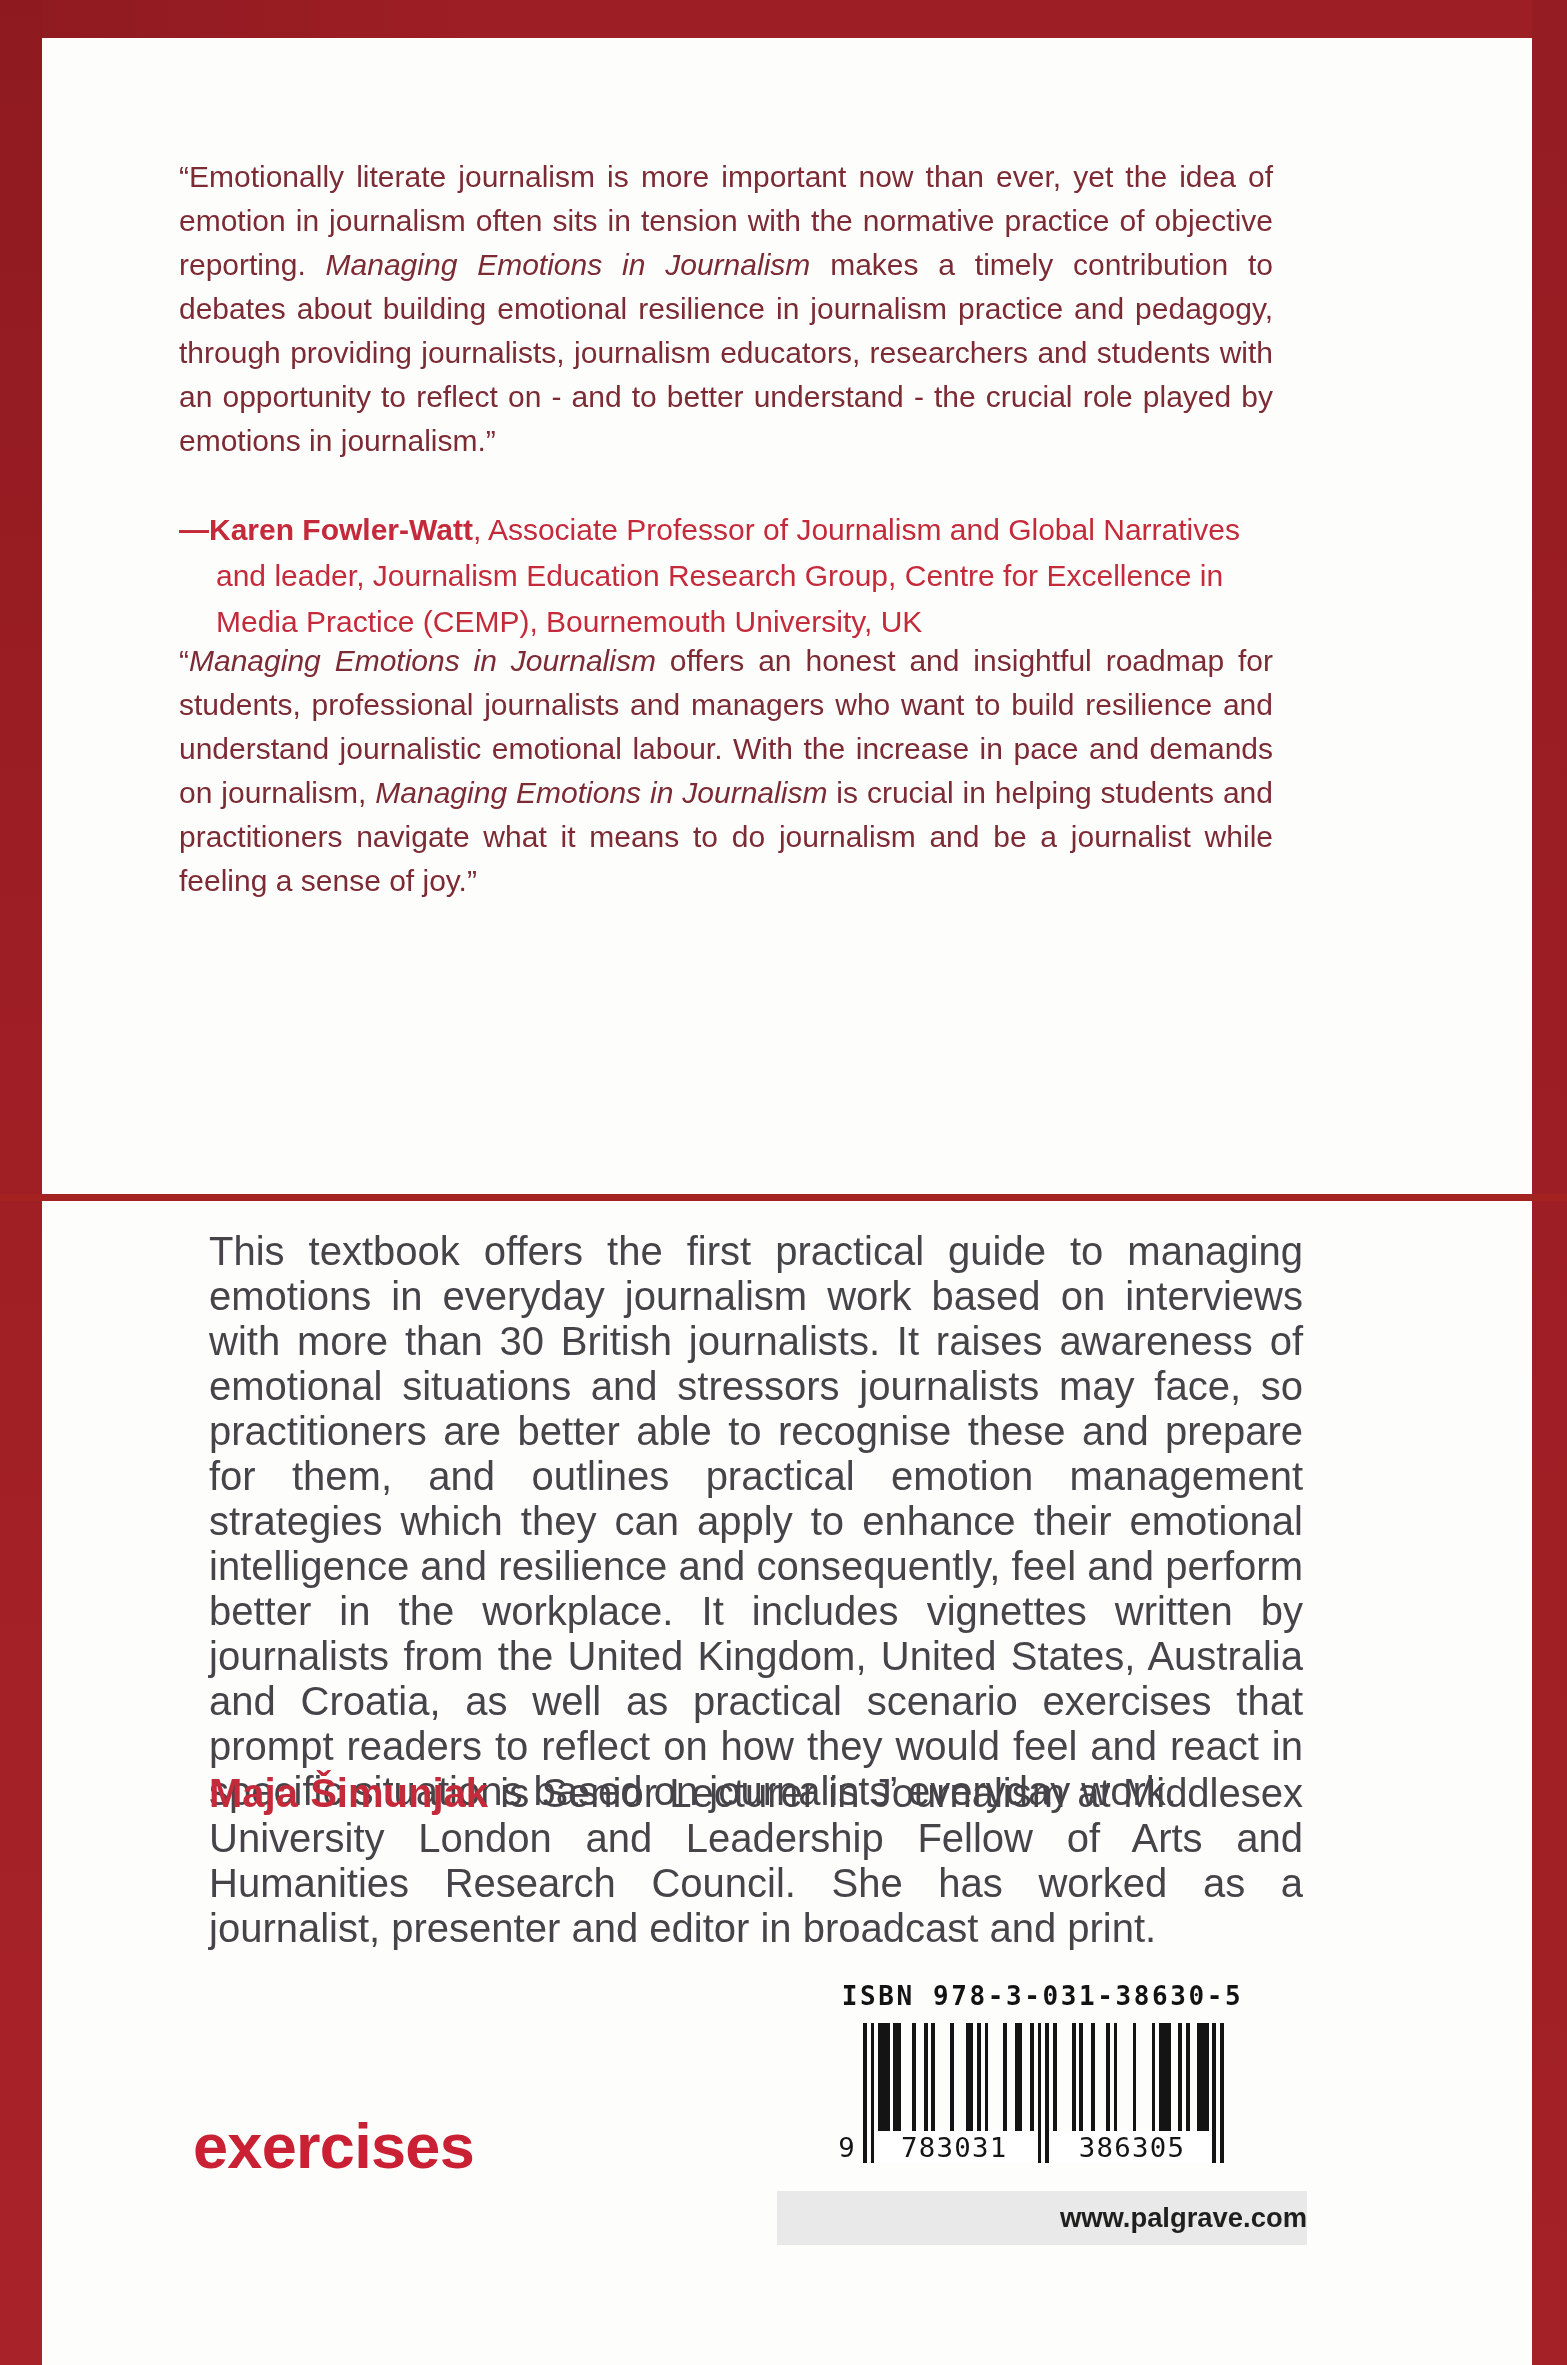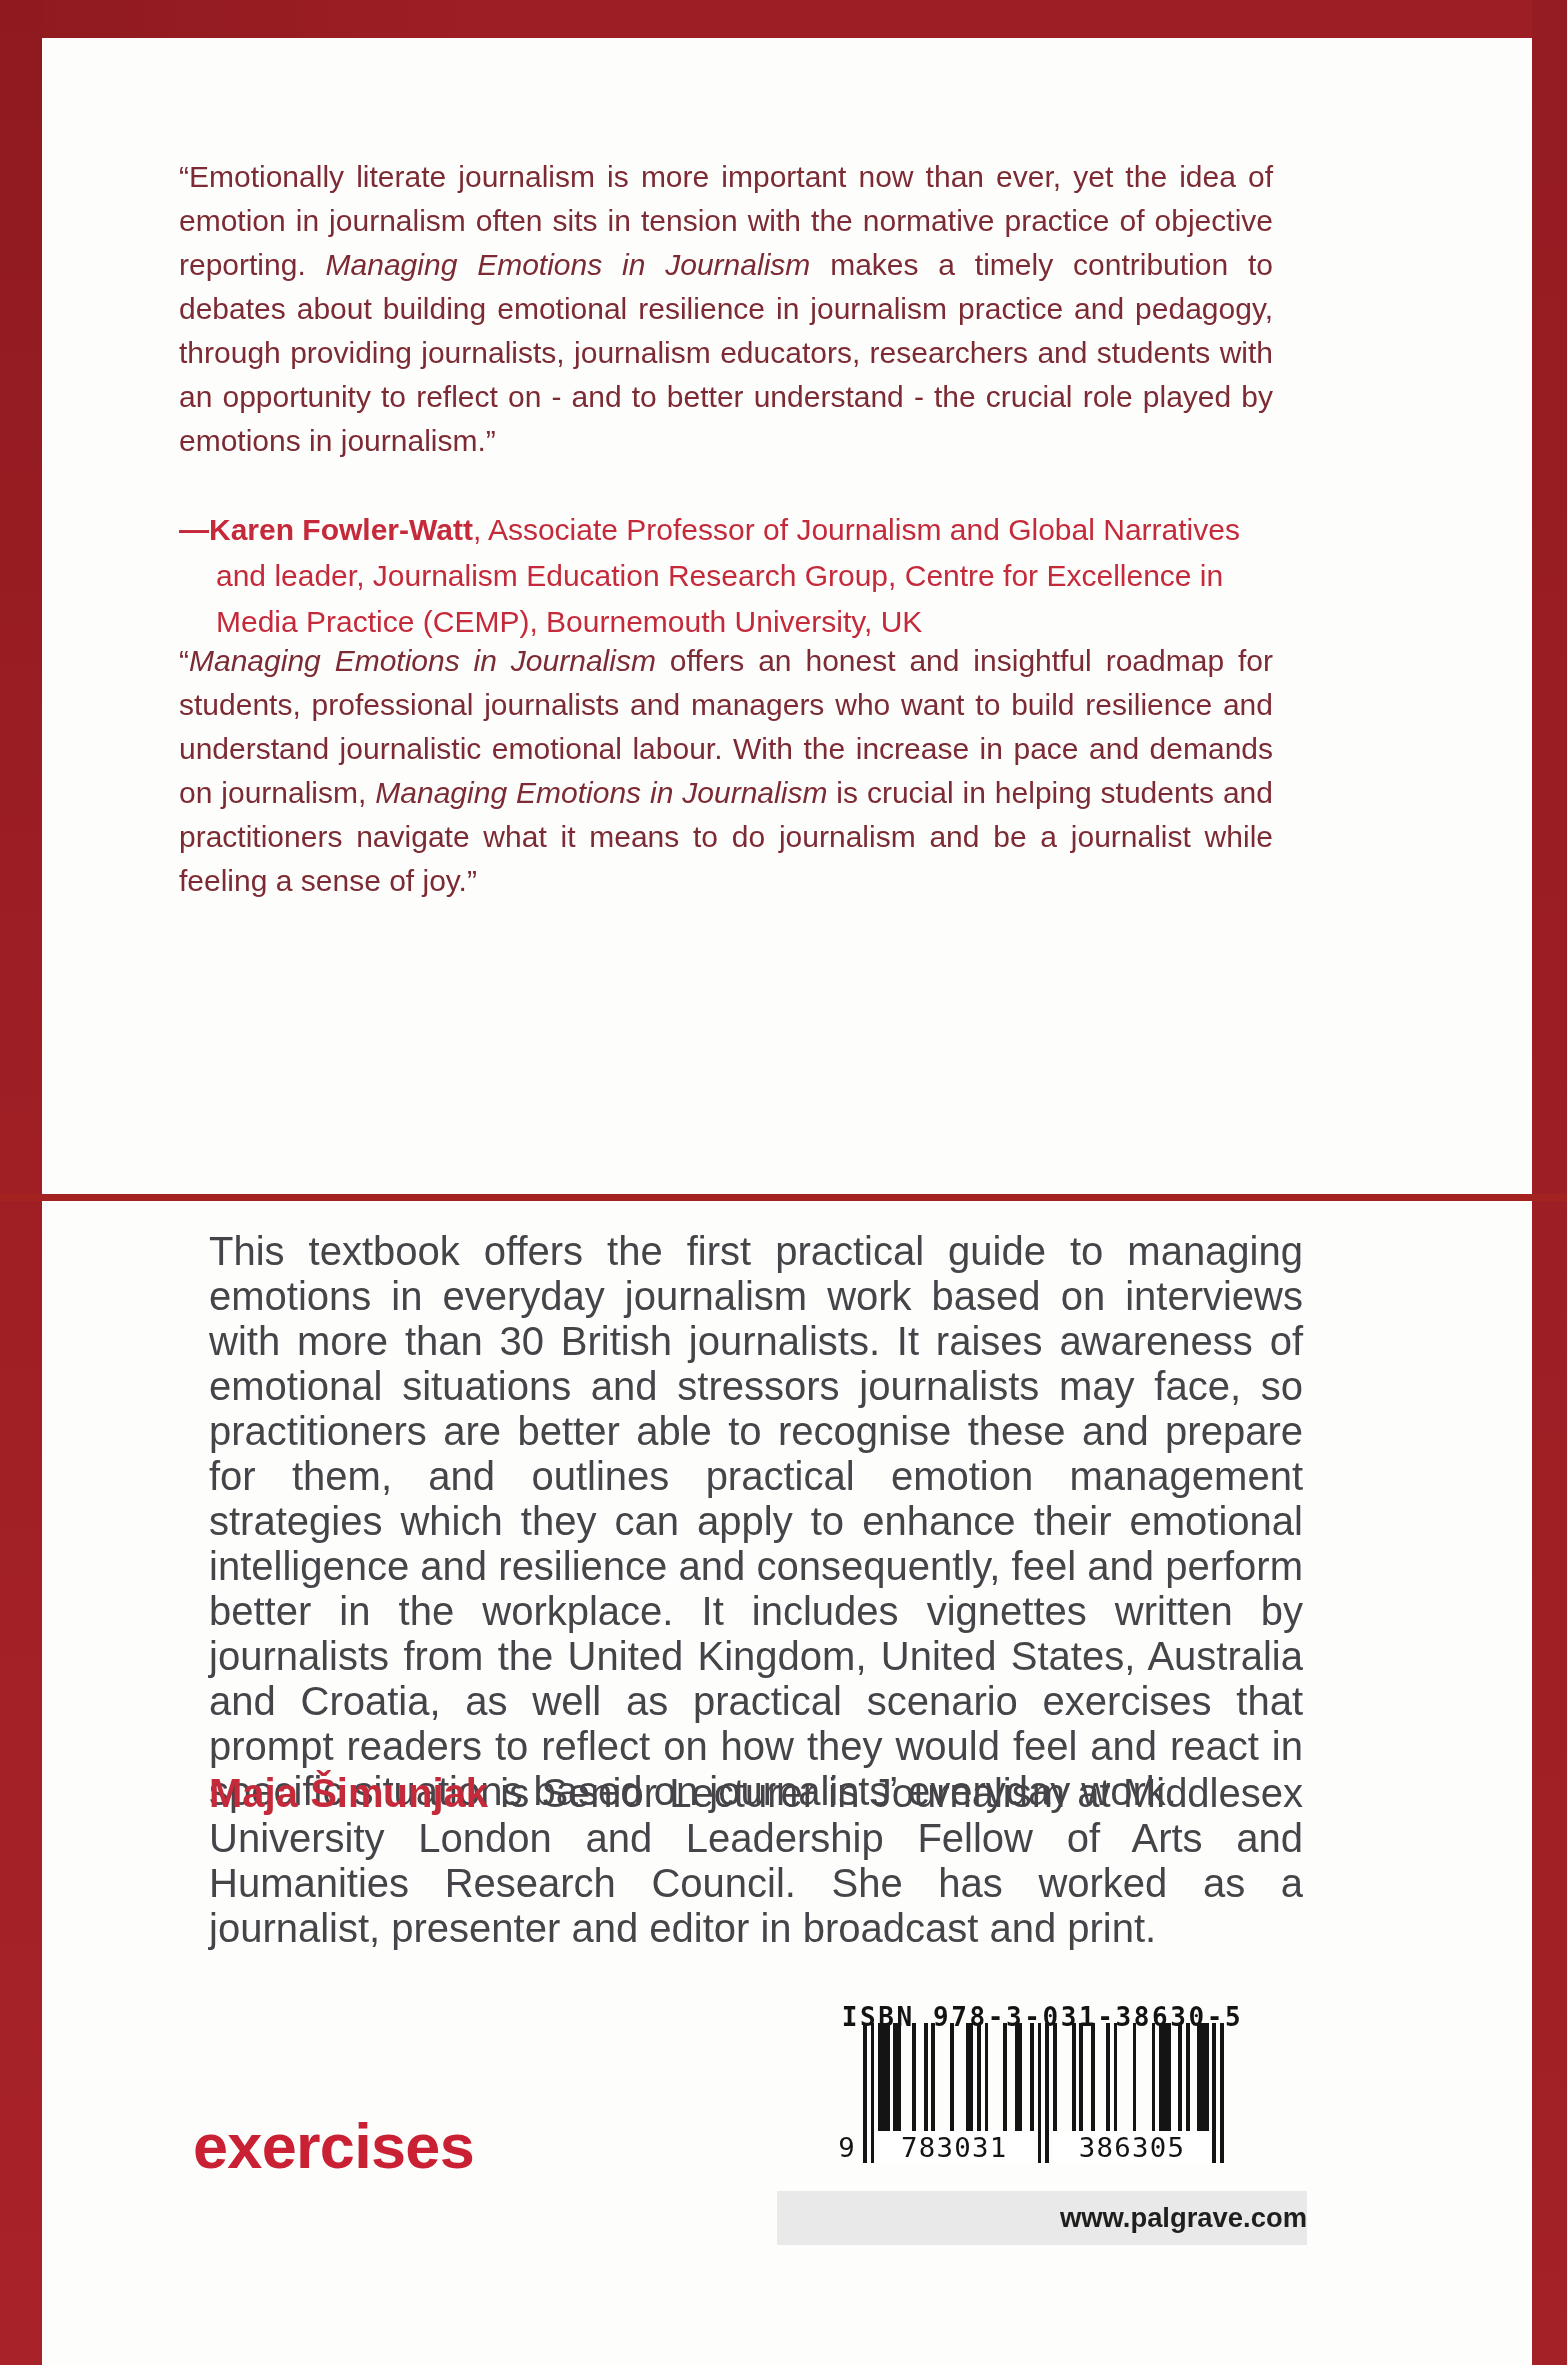--- a/index.html
+++ b/index.html
@@ -48,21 +48,21 @@
 
   
   .logo{position:absolute;left:193px;top:2114px;color:var(--brand_red,#ca2034)}
   .logo-l1{font-size:63px;line-height:65px;font-weight:bold;letter-spacing:-0.7px}
   .logo-l2{font-size:54px;line-height:60px;font-weight:bold;letter-spacing:-0.7px}
 
   
   .isbn-label{
     position:absolute;left:827px;top:1981px;width:431px;text-align:center;
     font-family:"DejaVu Sans Mono",monospace;font-size:26px;font-weight:bold;
-    letter-spacing:2.6px;color:#131313;white-space:nowrap;margin-top:21px;
+    letter-spacing:2.6px;color:#131313;white-space:nowrap;
   }
   .barcode{position:absolute;left:863px;top:2023px;width:360px;height:140px}
   .bars{display:flex;height:100%;align-items:flex-start}
   .bar{flex:1;height:77%;display:block}
   .bar.on{background:#141414}
   .bar.tall{height:100%}
   .bc-digit{
     position:absolute;bottom:0;height:30px;line-height:30px;
     font-family:"DejaVu Sans Mono",monospace;font-size:27.4px;color:#141414;
     text-align:center;letter-spacing:1.3px;white-space:nowrap;

